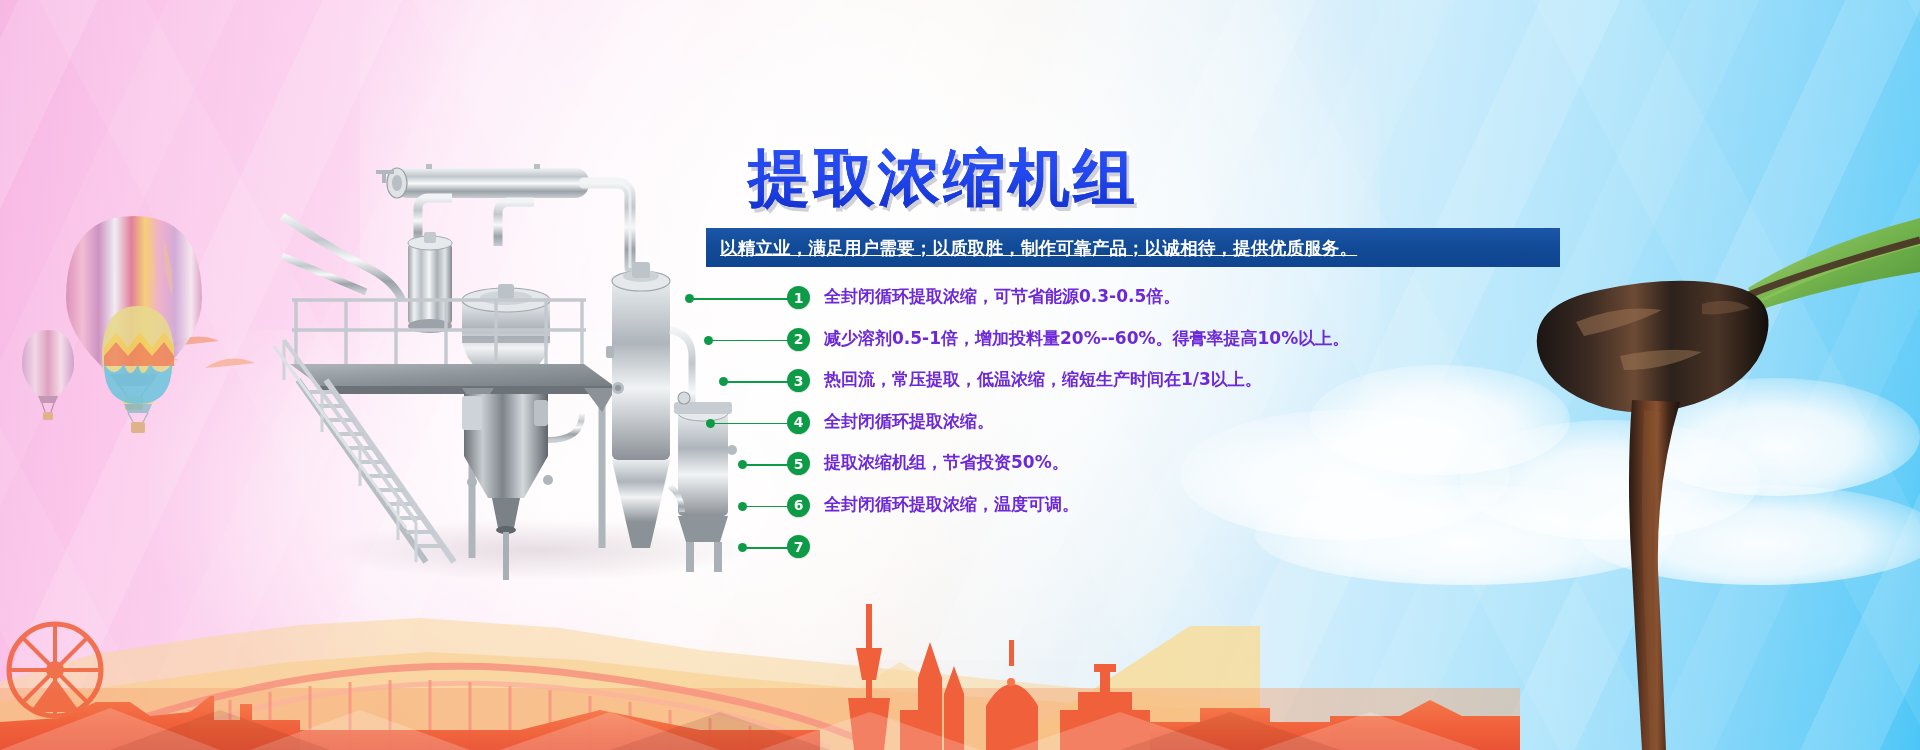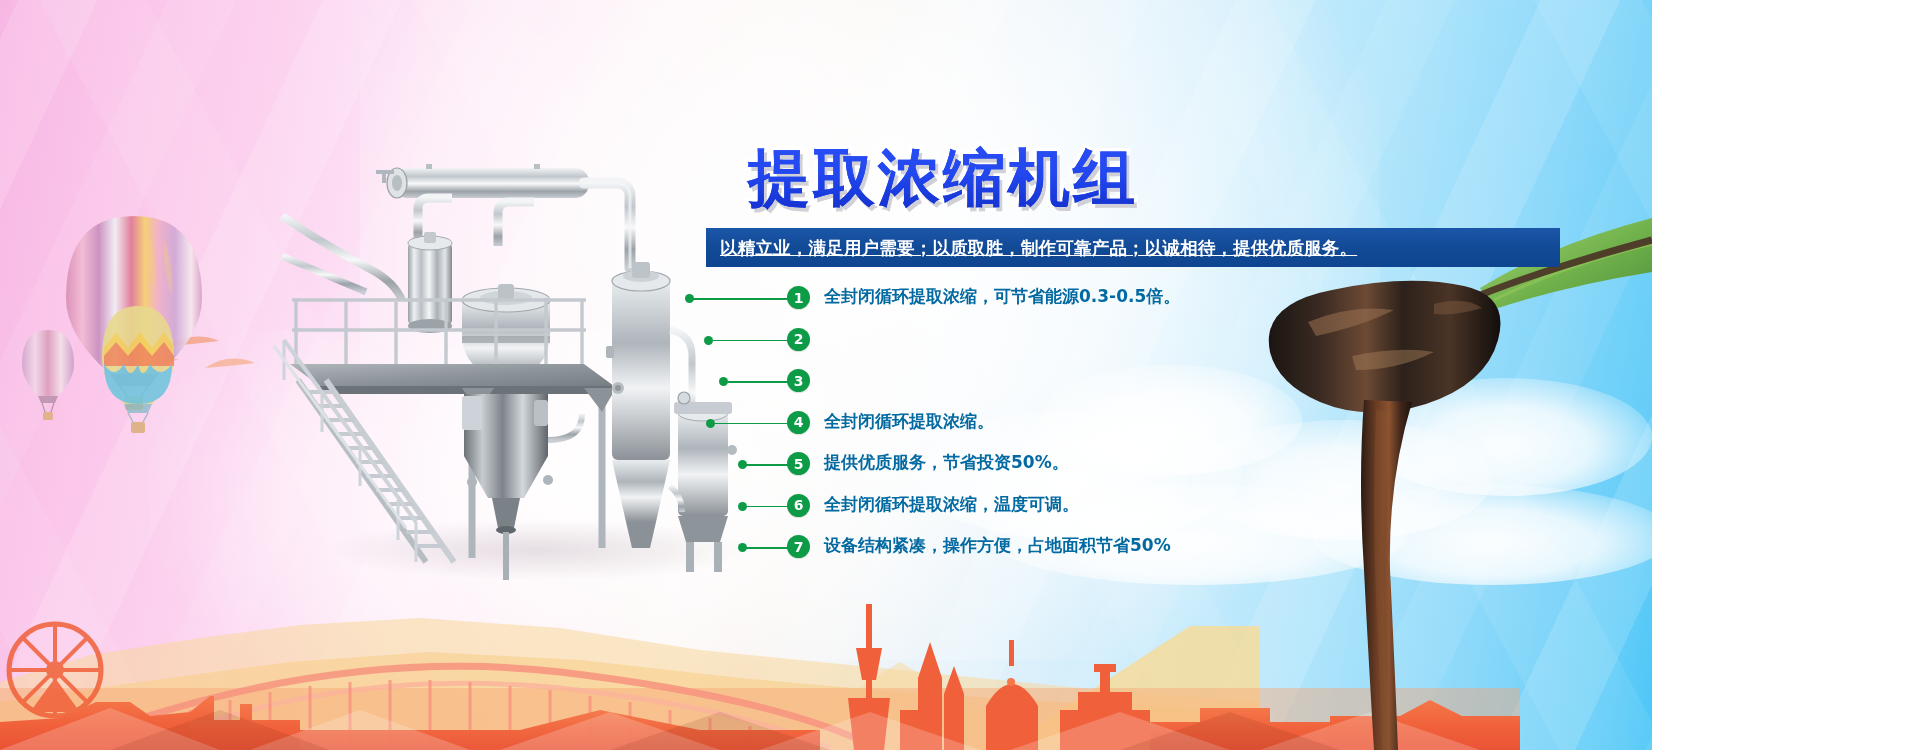--- a/index.html
+++ b/index.html
@@ -3,21 +3,21 @@
 <meta charset="utf-8">
 <title>提取浓缩机组</title>
 <style>
   * { box-sizing: border-box; margin: 0; padding: 0; }
   html, body {
     width: 1920px; height: 750px; overflow: hidden;
     font-family: "Liberation Sans", "DejaVu Sans", sans-serif;
     background: #fff;
   }
   #banner {
-    position: relative; width: 1652px; height: 750px; overflow: hidden; padding-left: 32px;
+    position: relative; width: 1920px; height: 750px; overflow: hidden; padding-left: 32px;
   }
 
   
   .bg-base {
     position: absolute; inset: 0;
     background:
       linear-gradient(100deg,
         #f7b7e4 0%,
         #fbc6ea 8%,
         #fcd2ef 16%,
@@ -146,21 +146,21 @@
   }
   .feat-num {
     position: absolute; top: 3px; width: 23px; height: 23px; border-radius: 50%;
     background: #0d9b48; color: #fff; font-weight: 700; font-size: 14px;
     display: flex; align-items: center; justify-content: center;
     font-family: "DejaVu Sans", "Liberation Sans", sans-serif;
     box-shadow: 0 1px 1px rgba(0,0,0,.12);
   }
   .feat-txt {
     position: absolute; left: 144px; top: 2px;
-    color: #0369a1; font-weight: 700; font-size: 17px;
+    color: #6d28d9; font-weight: 700; font-size: 17px;
     white-space: nowrap;
     font-family: "DejaVu Sans", "Liberation Sans", sans-serif;
   }
   
   .r1 .feat-dot{left:5px}   .r1 .feat-line{left:12px;width:100px} .r1 .feat-num{left:107px}
   .r2 .feat-dot{left:24px}  .r2 .feat-line{left:31px;width:81px}  .r2 .feat-num{left:107px}
   .r3 .feat-dot{left:39px}  .r3 .feat-line{left:46px;width:66px}  .r3 .feat-num{left:107px}
   .r4 .feat-dot{left:26px}  .r4 .feat-line{left:33px;width:79px}  .r4 .feat-num{left:107px}
   .r5 .feat-dot{left:58px}  .r5 .feat-line{left:65px;width:47px}  .r5 .feat-num{left:107px}
   .r6 .feat-dot{left:58px}  .r6 .feat-line{left:65px;width:47px}  .r6 .feat-num{left:107px}
@@ -582,51 +582,52 @@
       <div class="feat-dot"></div>
       <div class="feat-line"></div>
       <div class="feat-num">1</div>
       <div class="feat-txt">全封闭循环提取浓缩，可节省能源0.3-0.5倍。</div>
     </div>
 
     <div class="feat-row r2">
       <div class="feat-dot"></div>
       <div class="feat-line"></div>
       <div class="feat-num">2</div>
+      <div class="feat-txt">减少溶剂0.5-1倍，增加投料量20%--60%。得膏率提高10%以上。</div>
     </div>
 
     <div class="feat-row r3">
       <div class="feat-dot"></div>
       <div class="feat-line"></div>
       <div class="feat-num">3</div>
+      <div class="feat-txt">热回流，常压提取，低温浓缩，缩短生产时间在1/3以上。</div>
     </div>
 
     <div class="feat-row r4">
       <div class="feat-dot"></div>
       <div class="feat-line"></div>
       <div class="feat-num">4</div>
       <div class="feat-txt">全封闭循环提取浓缩。</div>
     </div>
 
     <div class="feat-row r5">
       <div class="feat-dot"></div>
       <div class="feat-line"></div>
       <div class="feat-num">5</div>
-      <div class="feat-txt">提供优质服务，节省投资50%。</div>
+      <div class="feat-txt">提取浓缩机组，节省投资50%。</div>
     </div>
 
     <div class="feat-row r6">
       <div class="feat-dot"></div>
       <div class="feat-line"></div>
       <div class="feat-num">6</div>
       <div class="feat-txt">全封闭循环提取浓缩，温度可调。</div>
     </div>
 
     <div class="feat-row r7">
       <div class="feat-dot"></div>
       <div class="feat-line"></div>
       <div class="feat-num">7</div>
-      <div class="feat-txt">设备结构紧凑，操作方便，占地面积节省50%</div>
     </div>
 
   </div>
 
 </div>
 
 </body></html>

